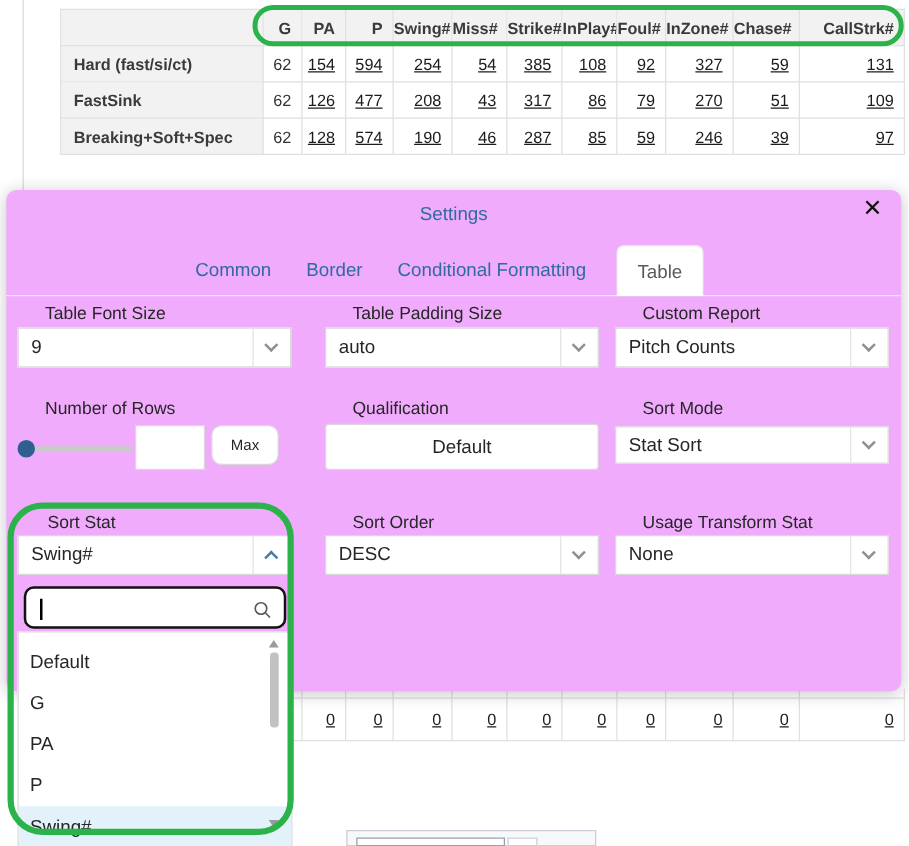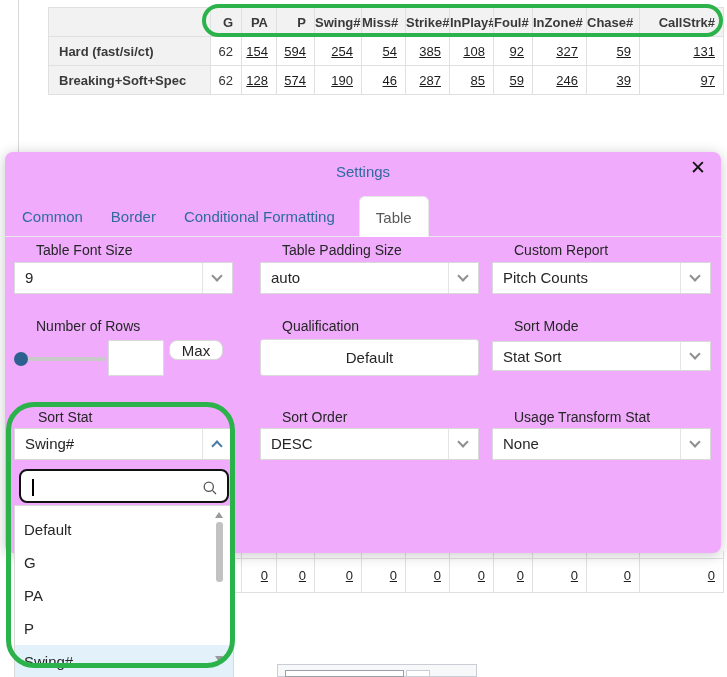--- a/index.html
+++ b/index.html
@@ -22,37 +22,37 @@
 
   
   .bw-outer { position:absolute; left:277px; top:664px; width:200px; height:13px; background:#f7f8fa; border:1px solid #c9ced6; }
   .bw-inner { position:absolute; left:285px; top:670px; width:119px; height:7px; background:#fff; border:1px solid #9aa0a8; }
   .bw-inner2 { position:absolute; left:406px; top:670px; width:24px; height:7px; background:#fff; border:1px solid #c9ced6; }
 
   
   .modal { position:absolute; left:5px; top:152px; width:716px; height:401px; background:#f0abfc; border-radius:8px; box-shadow:0 2px 14px rgba(0,0,0,.22); z-index:10; }
   .modal-title { position:absolute; left:0; right:0; top:11px; text-align:center; font-size:15px; color:#2f6b9f; }
   .modal-close { position:absolute; right:15px; top:6px; background:none; border:none; font-size:19px; color:#111; cursor:pointer; line-height:1; font-family:inherit; }
-  .tabbar { position:absolute; left:0; right:0; top:44px; height:41px; border-bottom:1px solid #e8e8e8; display:flex; align-items:stretch; padding-left:17px; }
+  .tabbar { position:absolute; left:0; right:0; top:44px; height:41px; border-bottom:1px solid #e8e8e8; display:flex; align-items:stretch; padding-left:17px;justify-content:center; }
   .tab { font-size:15px; color:#2f6b9f; line-height:41px; margin-right:28px; cursor:pointer; white-space:nowrap; }
   .tab.active { color:#595959; padding:0 16px; border:1px solid #e8e8e8; border-bottom:1px solid #fff; border-radius:6px 6px 0 0; background:#fff; margin-bottom:-1px; margin-right:24px; margin-left:-4px; }
 
   .flabel { position:absolute; font-size:14px; color:#262626; white-space:nowrap;margin-left:22px; }
   .select { position:absolute; width:219px; height:32px; border:1px solid #d9d9d9; background:#fff; cursor:pointer; }
   .select .sval { position:absolute; left:10px; top:0; line-height:30px; font-size:15px; color:#262626; }
   .select .zone { position:absolute; right:0; top:0; width:30px; height:100%; border-left:1px solid #e4e4e4; }
   .chev { position:absolute; left:10px; width:8px; height:8px; border-right:2px solid #8f8f8f; border-bottom:2px solid #8f8f8f; }
   .chev.down { top:9px; transform:rotate(45deg); }
   .chev.up { top:13px; transform:rotate(-135deg); border-color:#4a7ca6; }
 
   .slider { position:absolute; left:9px; top:188px; width:92px; height:38px; cursor:pointer; }
   .slider .track { position:absolute; left:4px; right:0; top:17px; height:4px; background:#c9c9c9; border-radius:2px; }
   .slider .thumb { position:absolute; left:0; top:12px; width:14px; height:14px; border-radius:50%; background:#2d6090; }
   .num-input { position:absolute; left:103px; top:188px; width:56px; height:36px; border:1px solid #d9d9d9; font-size:15px; padding:0 6px; font-family:inherit; color:#262626; }
-  .max-btn { position:absolute; left:164px; top:188px; width:54px; height:20px; border:1px solid #d9d9d9; border-radius:8px; background:#fff; font-size:15px; color:#262626; cursor:pointer; font-family:inherit; }
+  .max-btn { position:absolute; left:164px; top:188px; width:54px; height:32px; border:1px solid #d9d9d9; border-radius:8px; background:#fff; font-size:12px; color:#262626; cursor:pointer; font-family:inherit; }
   .qual-btn { position:absolute; left:255px; top:187px; width:219px; height:37px; border:1px solid #d9d9d9; border-radius:3px; background:#fff; font-size:15px; color:#262626; text-align:center; line-height:35px; cursor:pointer; }
 
   
   .search-pop { position:absolute; left:19px; top:469px; width:210px; height:34px; border:2px solid #111; border-radius:8px; background:#fff; z-index:20; }
   .search-pop input { position:absolute; left:10px; top:3px; width:160px; height:24px; border:none; outline:none; font-size:15px; font-family:inherit; }
   .caret { position:absolute; left:11px; top:8px; width:1.5px; height:17px; background:#000; }
   .mag { position:absolute; right:9px; top:9px; }
   .list-pop { position:absolute; left:14px; top:505px; width:220px; height:172px; background:#fff; border:1px solid #d9d9d9; z-index:20; padding-top:7px; }
   .opt { height:33px; line-height:33px; padding-left:9px; font-size:15px; color:#262626; cursor:pointer; }
   .opt.sel { background:#e2f1fa; }
@@ -110,20 +110,34 @@
           <td><a class="lnk">154</a></td>
           <td><a class="lnk">594</a></td>
           <td><a class="lnk">254</a></td>
           <td><a class="lnk">54</a></td>
           <td><a class="lnk">385</a></td>
           <td><a class="lnk">108</a></td>
           <td><a class="lnk">92</a></td>
           <td><a class="lnk">327</a></td>
           <td><a class="lnk">59</a></td>
           <td><a class="lnk">131</a></td>
+        </tr>
+        <tr>
+          <td class="rl">FastSink</td>
+          <td>62</td>
+          <td><a class="lnk">126</a></td>
+          <td><a class="lnk">477</a></td>
+          <td><a class="lnk">208</a></td>
+          <td><a class="lnk">43</a></td>
+          <td><a class="lnk">317</a></td>
+          <td><a class="lnk">86</a></td>
+          <td><a class="lnk">79</a></td>
+          <td><a class="lnk">270</a></td>
+          <td><a class="lnk">51</a></td>
+          <td><a class="lnk">109</a></td>
         </tr>
         <tr>
           <td class="rl">Breaking+Soft+Spec</td>
           <td>62</td>
           <td><a class="lnk">128</a></td>
           <td><a class="lnk">574</a></td>
           <td><a class="lnk">190</a></td>
           <td><a class="lnk">46</a></td>
           <td><a class="lnk">287</a></td>
           <td><a class="lnk">85</a></td>

